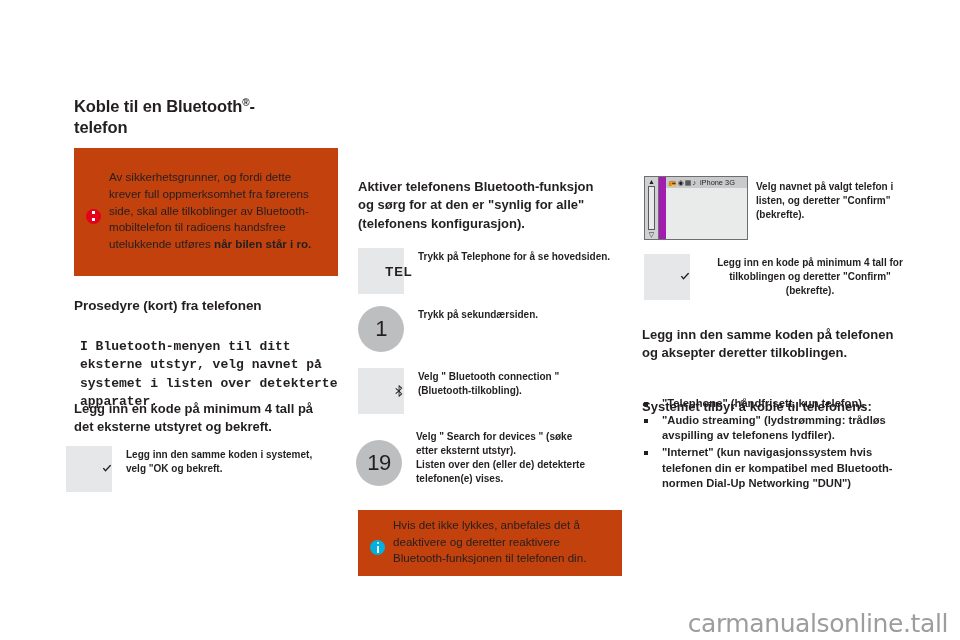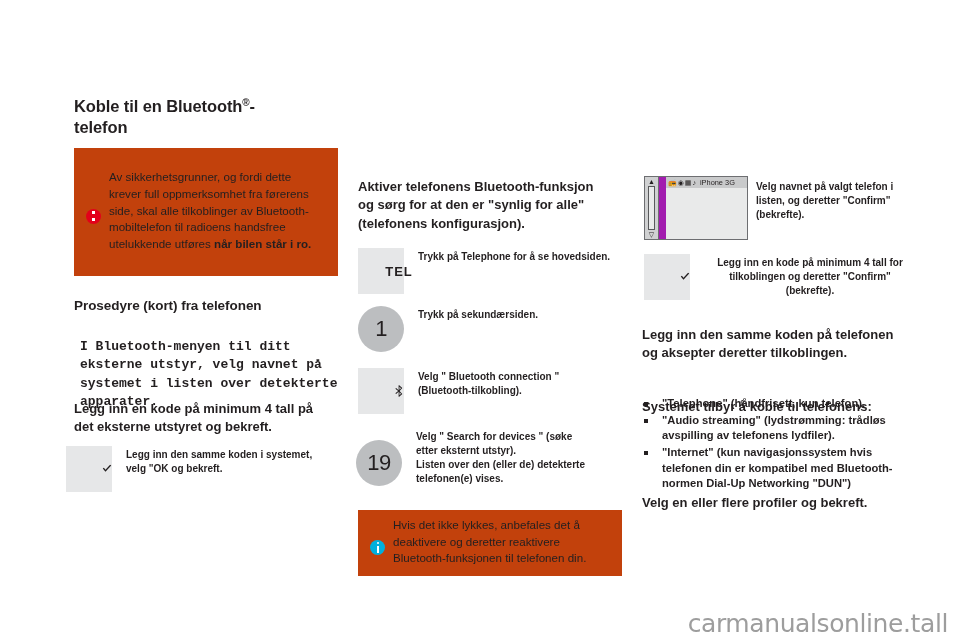--- a/index.html
+++ b/index.html
@@ -366,17 +366,16 @@
   <div class="body-txt bold" style="position:absolute; left:642px; top:326px; width:262px;">Legg inn den samme koden på telefonen og aksepter deretter tilkoblingen.</div>
 
   <div class="body-txt bold" style="position:absolute; left:642px; top:380px; width:266px;margin-top:18px;">Systemet tilbyr å koble til telefonens:</div>
 
   <ul class="bullet-list" style="position:absolute; left:642px; top:396px; width:272px;">
     <li>"Telephone" (håndfrisett, kun telefon).</li>
     <li>"Audio streaming" (lydstrømming: trådløs avspilling av telefonens lydfiler).</li>
     <li>"Internet"   (kun navigasjonssystem hvis telefonen din er kompatibel med Bluetooth-normen Dial-Up Networking "DUN")</li>
   </ul>
 
-  <div class="body-txt bold" style="position:absolute; left:642px; top:494px; width:266px;">Velg en eller flere profiler og bekreft.</div>
 
   <div class="watermark">carmanualsonline.tall</div>
 
 </div>
 
 </body></html>

